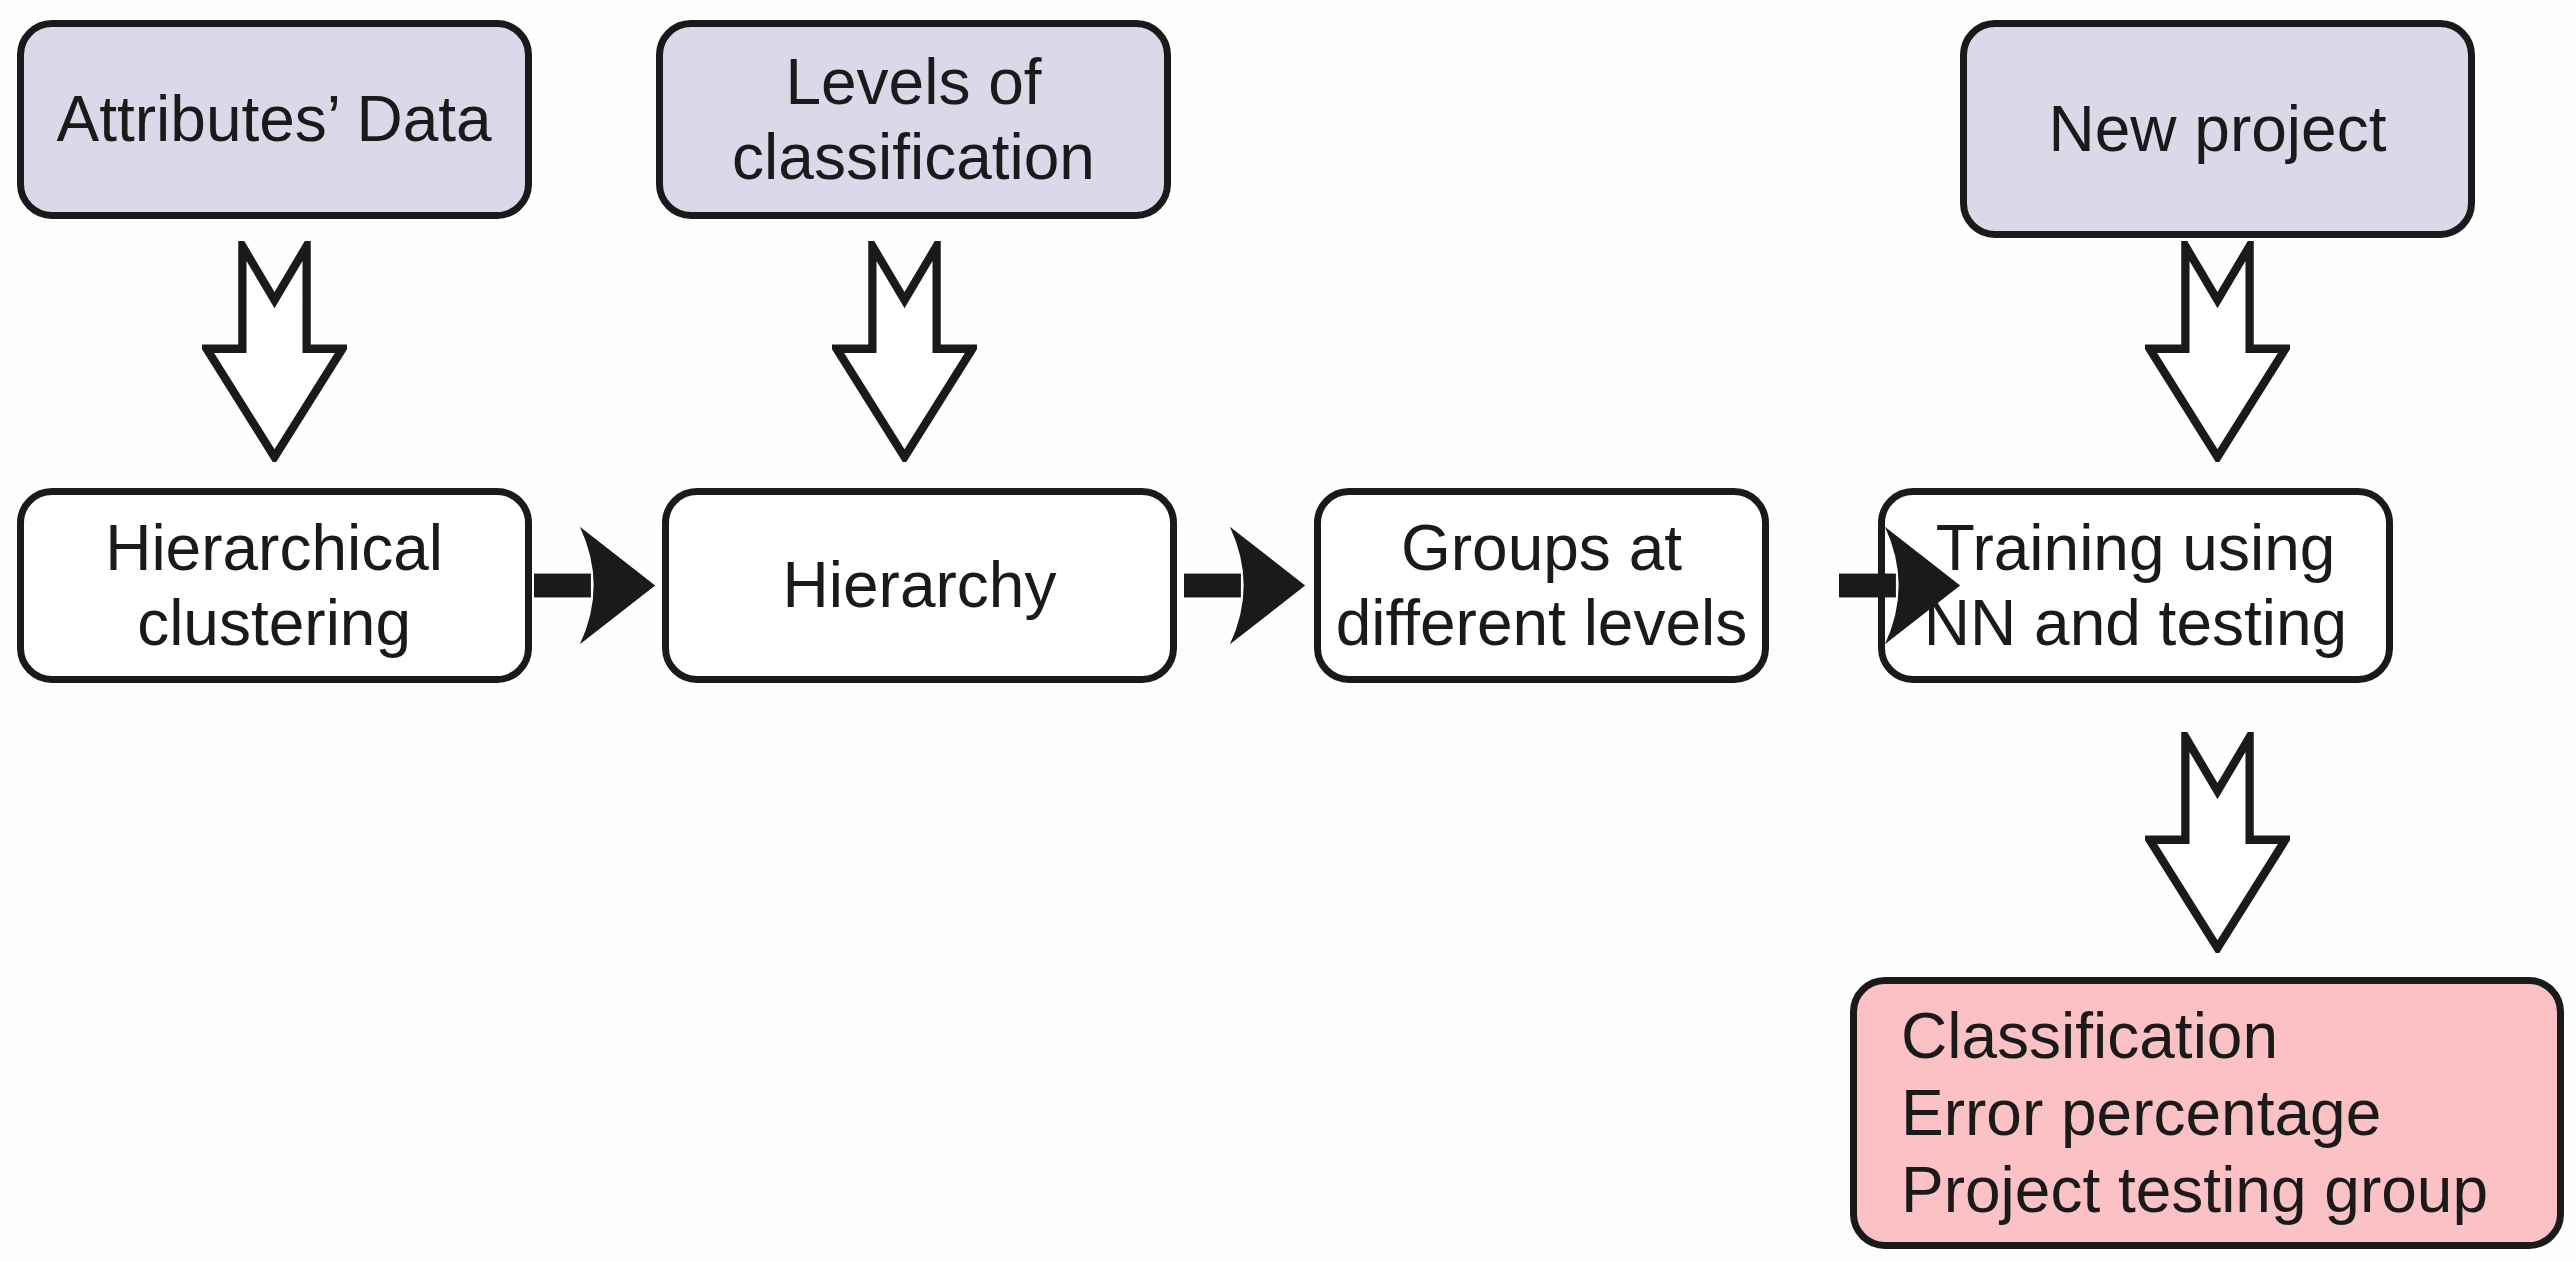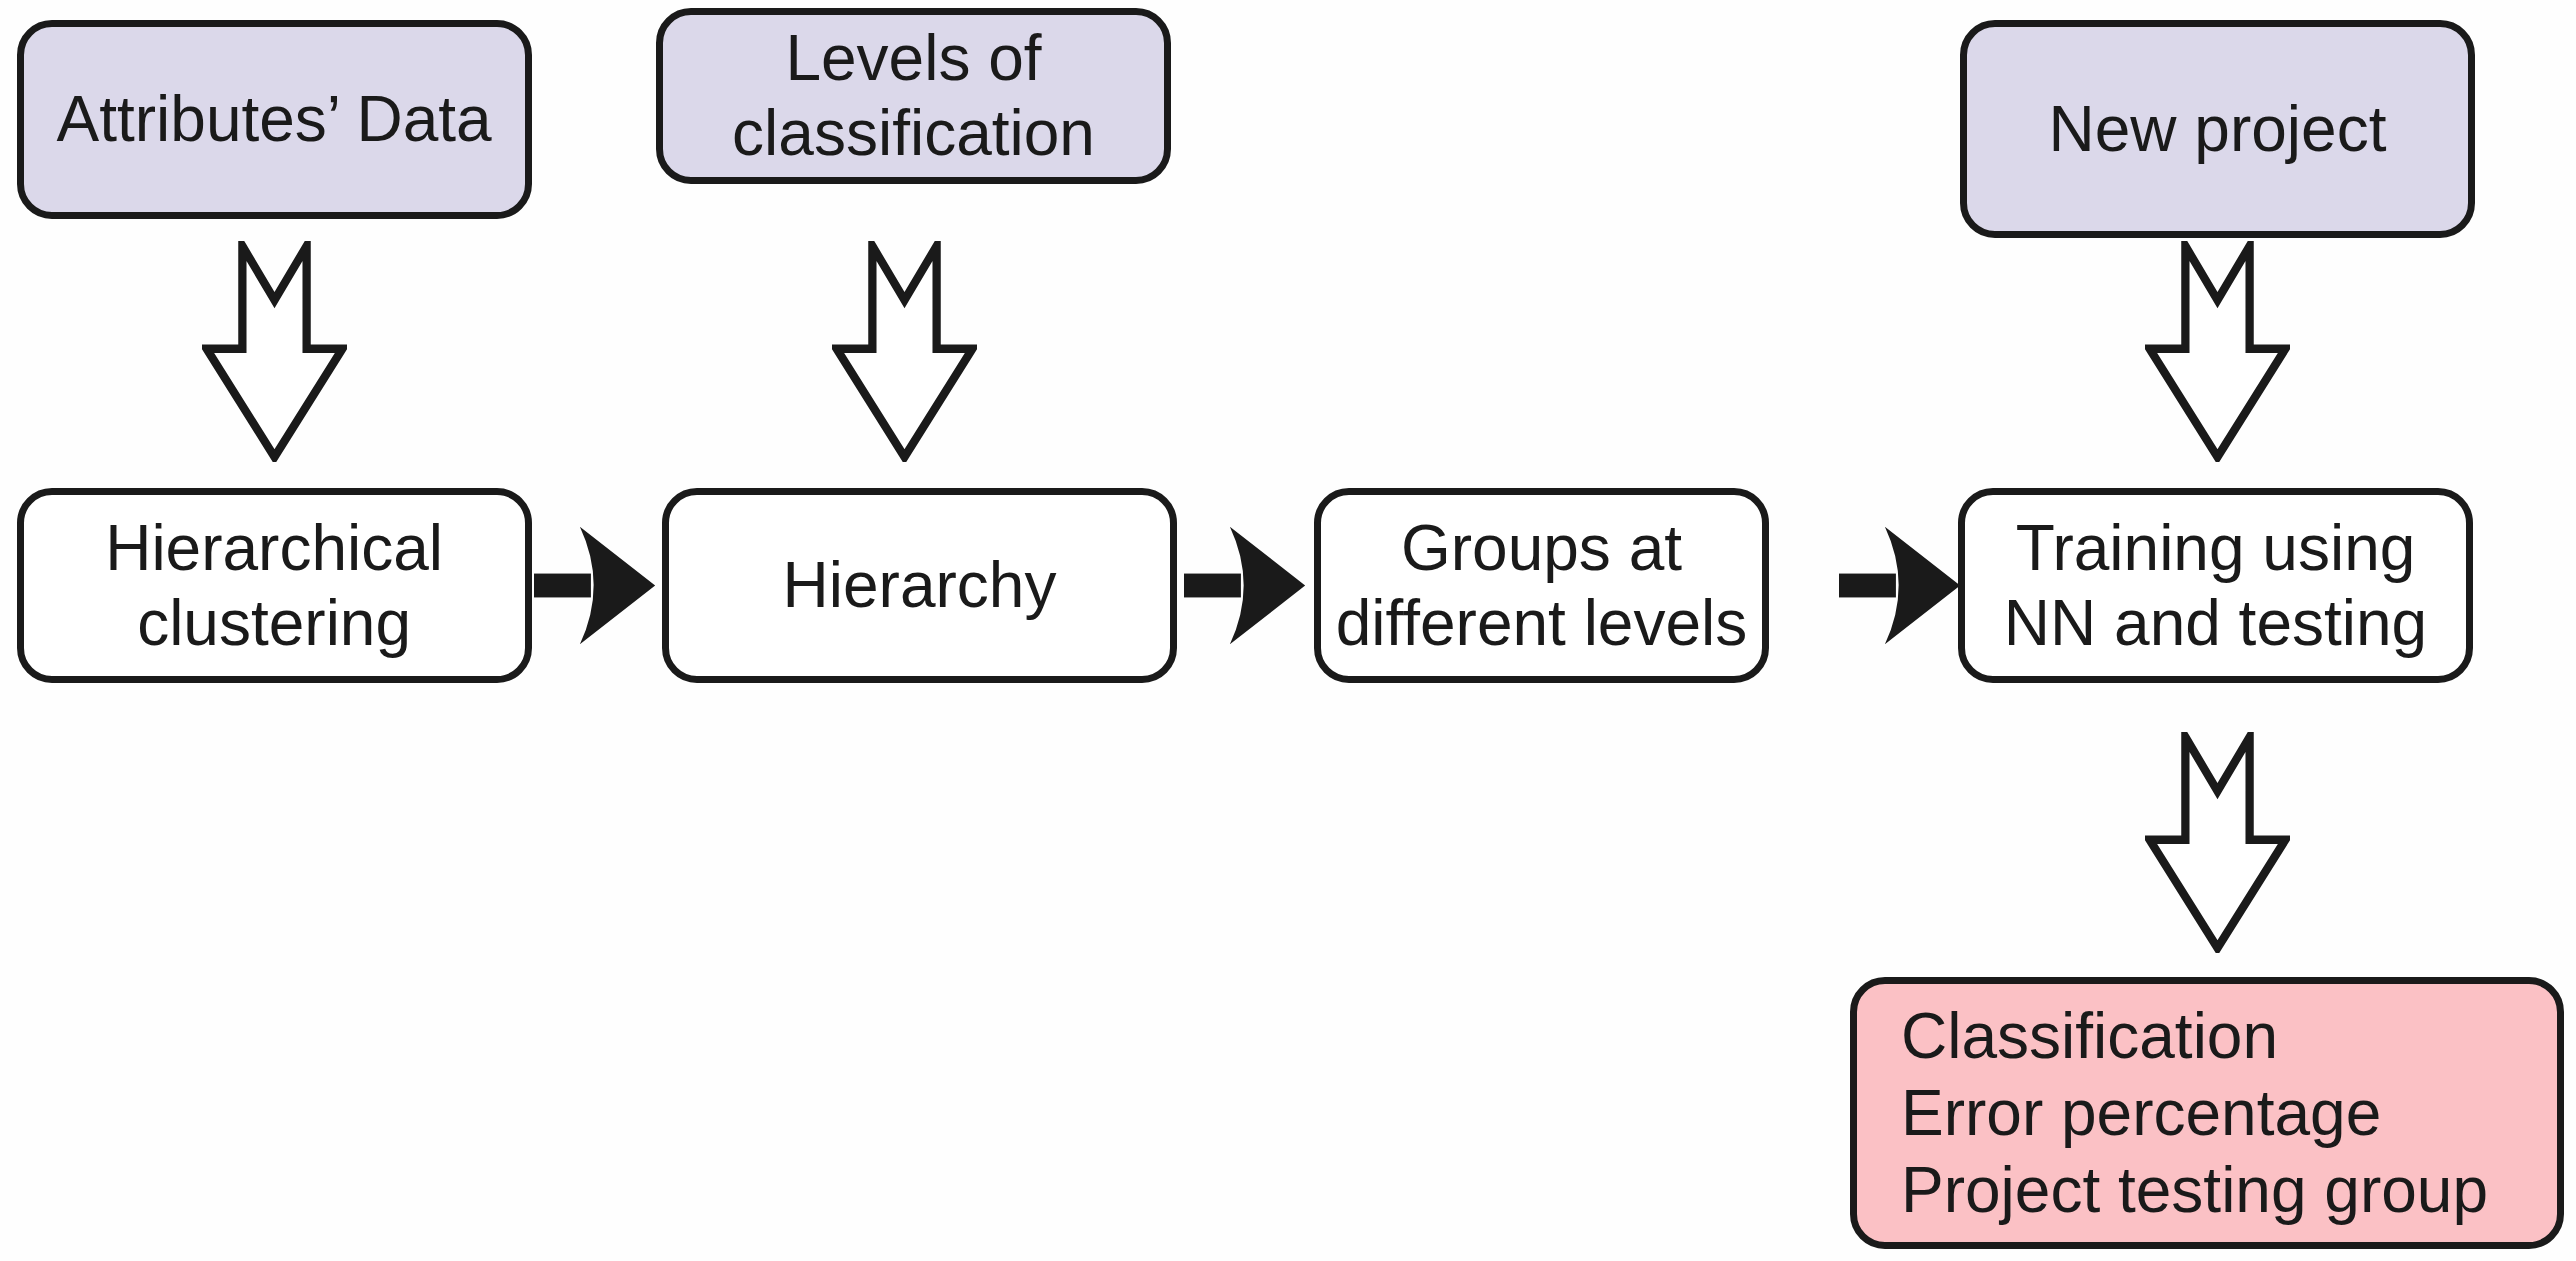--- a/index.html
+++ b/index.html
@@ -45,21 +45,21 @@
 </style>
 </head>
 <body>
 
 <div class="stage" style="--bg: #fefefe; --input-fill: #dbd8ea; --process-fill: #ffffff; --output-fill: #fbc1c5; --stroke: #1a1a1a; --text: #1a1a1a;">
 
   <div class="node input" style="left:16.6px; top:20px; width:515px; height:199px;">
     <span class="ln">Attributes’ Data</span>
   </div>
 
-  <div class="node input" style="left:656px; top:8px; width:515px; height:176px;justify-content:center;">
+  <div class="node input" style="left:656px; top:20px; width:515px; height:199px;justify-content:center;">
     <span class="ln">Levels of</span>
     <span class="ln">classification</span>
   </div>
 
   <div class="node input" style="left:1960px; top:20px; width:515px; height:218px;">
     <span class="ln">New project</span>
   </div>
 
   <svg class="arrow" style="left:202px; top:241px;" width="145" height="221" viewBox="0 0 158 240" aria-hidden="true">
     <polygon class="hollow-shape" points="44,5 79,64 114,5 114,117 153,117 79,235 5,117 44,117"></polygon>
@@ -78,21 +78,21 @@
 
   <div class="node process" style="left:662px; top:488px; width:515px; height:195px;text-align:center;">
     <span class="ln">Hierarchy</span>
   </div>
 
   <div class="node process" style="left:1314px; top:488px; width:455px; height:195px;">
     <span class="ln">Groups at</span>
     <span class="ln">different levels</span>
   </div>
 
-  <div class="node process" style="left:1958px; top:488px; width:515px; height:195px;">
+  <div class="node process" style="left:1878px; top:488px; width:515px; height:195px;">
     <span class="ln">Training using</span>
     <span class="ln">NN and testing</span>
   </div>
 
   <svg class="arrow" style="left:534px; top:521px;" width="123" height="129" viewBox="0 0 134 140" aria-hidden="true">
     <rect class="solid-shape" x="0" y="57" width="62" height="26"></rect>
     <path class="solid-shape" d="M 50 6 Q 80 70 50 134 L 132 70 Z"></path>
   </svg>
   <svg class="arrow" style="left:1184px; top:521px;" width="123" height="129" viewBox="0 0 134 140" aria-hidden="true">
     <rect class="solid-shape" x="0" y="57" width="62" height="26"></rect>

